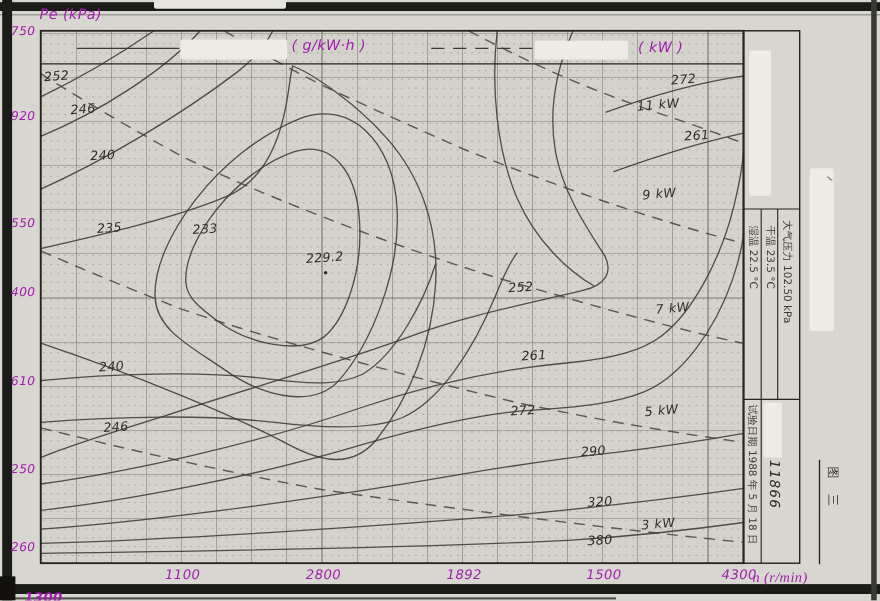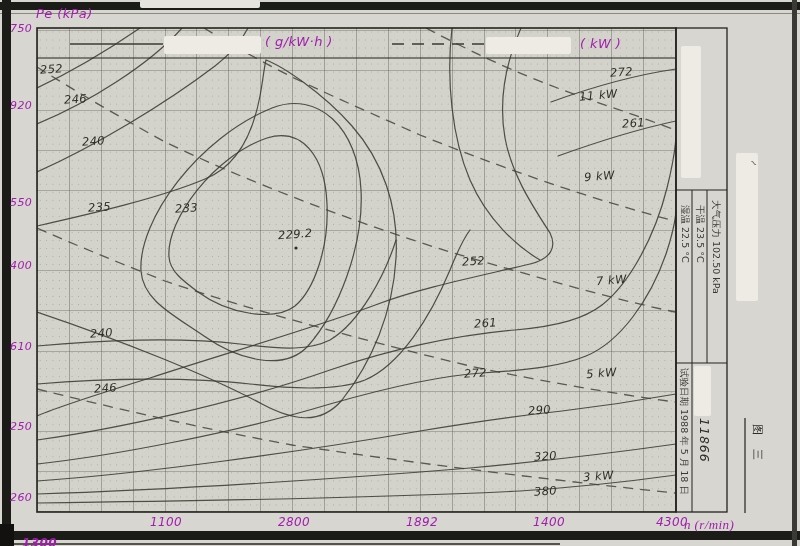--- a/index.html
+++ b/index.html
@@ -67,21 +67,21 @@
     <span class="ylab hw" style="left: 10px; top: 259px;">400</span>
     <span class="ylab hw" style="left: 10px; top: 340px;">610</span>
     <span class="ylab hw" style="left: 10px; top: 420px;">250</span>
     <span class="ylab hw" style="left: 10px; top: 491px;">260</span>
   </div>
 <div id="xticks">
     <span class="xlab hw" style="left: 22px; top: 536px; font-weight: bold;">1300</span>
     <span class="xlab hw" style="left: 150px; top: 515px;">1100</span>
     <span class="xlab hw" style="left: 278px; top: 515px;">2800</span>
     <span class="xlab hw" style="left: 406px; top: 515px;">1892</span>
-    <span class="xlab hw" style="left: 533px; top: 515px;">1400</span>
+    <span class="xlab hw" style="left: 533px; top: 515px;">1500</span>
     <span class="xlab hw" style="left: 656px; top: 515px;">4300</span>
   </div>
 
 <svg class="overlay" width="800" height="546">
   <defs>
     <clipPath id="plotclip">
         <rect x="37" y="28" width="639" height="484"></rect>
       </clipPath>
   </defs>
 

